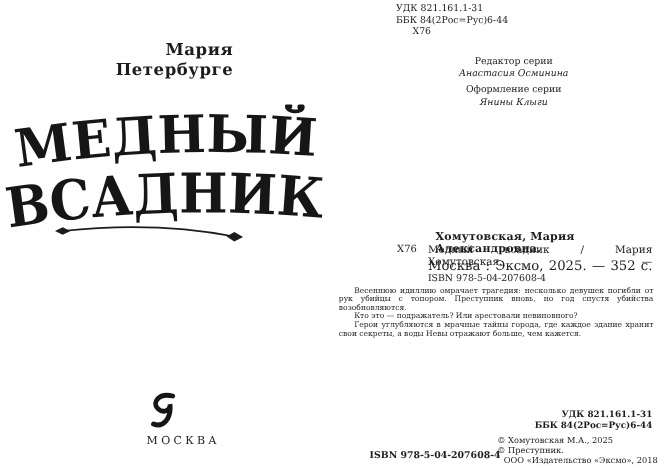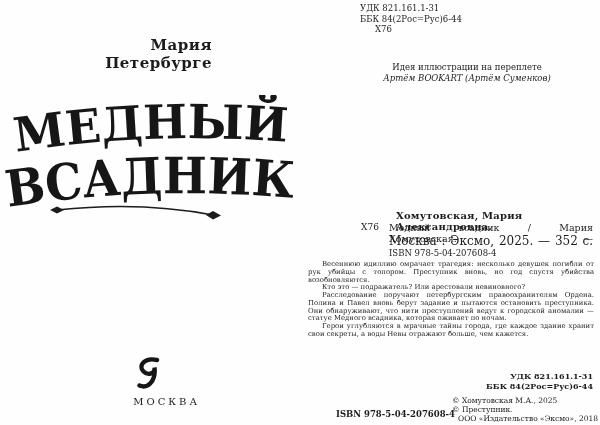--- a/index.html
+++ b/index.html
@@ -86,36 +86,39 @@
 
   <div class="abs city">МОСКВА</div>
 
   <div class="abs codes-top">
     <div>УДК 821.161.1-31</div>
     <div>ББК 84(2Рос=Рус)6-44</div>
     <div class="indent">Х76</div>
   </div>
 
   <div class="abs credits">
-    <div class="credit-pair gap">
-      <div>Идея иллюстрации на переплете</div>
-      <div class="credit-name">Артём BOOKART (Артём Суменков)</div>
+    <div class="credit-pair">
+      <div>Редактор серии</div>
+      <div class="credit-name">Анастасия Осминина</div>
+    </div>
+    <div class="credit-pair">
+      <div>Оформление серии</div>
+      <div class="credit-name">Янины Клыги</div>
     </div>
   </div>
 
   <div class="abs card-heading">Хомутовская, Мария Александровна.</div>
   <div class="abs card-index">Х76</div>
   <div class="abs card-title-line">Медный всадник / Мария Хомутовская. —</div>
   <div class="abs card-imprint">Москва : Эксмо, 2025. — 352 с.</div>
   <div class="abs card-isbn">ISBN 978-5-04-207608-4</div>
 
   <div class="abs annotation">
     <p>Весеннюю идиллию омрачает трагедия: несколько девушек погибли от рук убийцы с топором. Преступник вновь, но год спустя убийства возобновляются.</p>
     <p>Кто это — подражатель? Или арестовали невиновного?</p>
-    <p>Расследование поручают петербургским правоохранителям Ордена. Полина и Павел вновь берут задание и пытаются остановить преступника. Они обнаруживают, что нити преступлений ведут к городской аномалии — статуе Медного всадника, которая оживает по ночам.</p>
     <p>Герои углубляются в мрачные тайны города, где каждое здание хранит свои секреты, а воды Невы отражают больше, чем кажется.</p>
   </div>
 
   <div class="abs codes-bottom">
     <div>УДК 821.161.1-31</div>
     <div>ББК 84(2Рос=Рус)6-44</div>
   </div>
 
   <div class="abs isbn-bottom">ISBN 978-5-04-207608-4</div>
 

